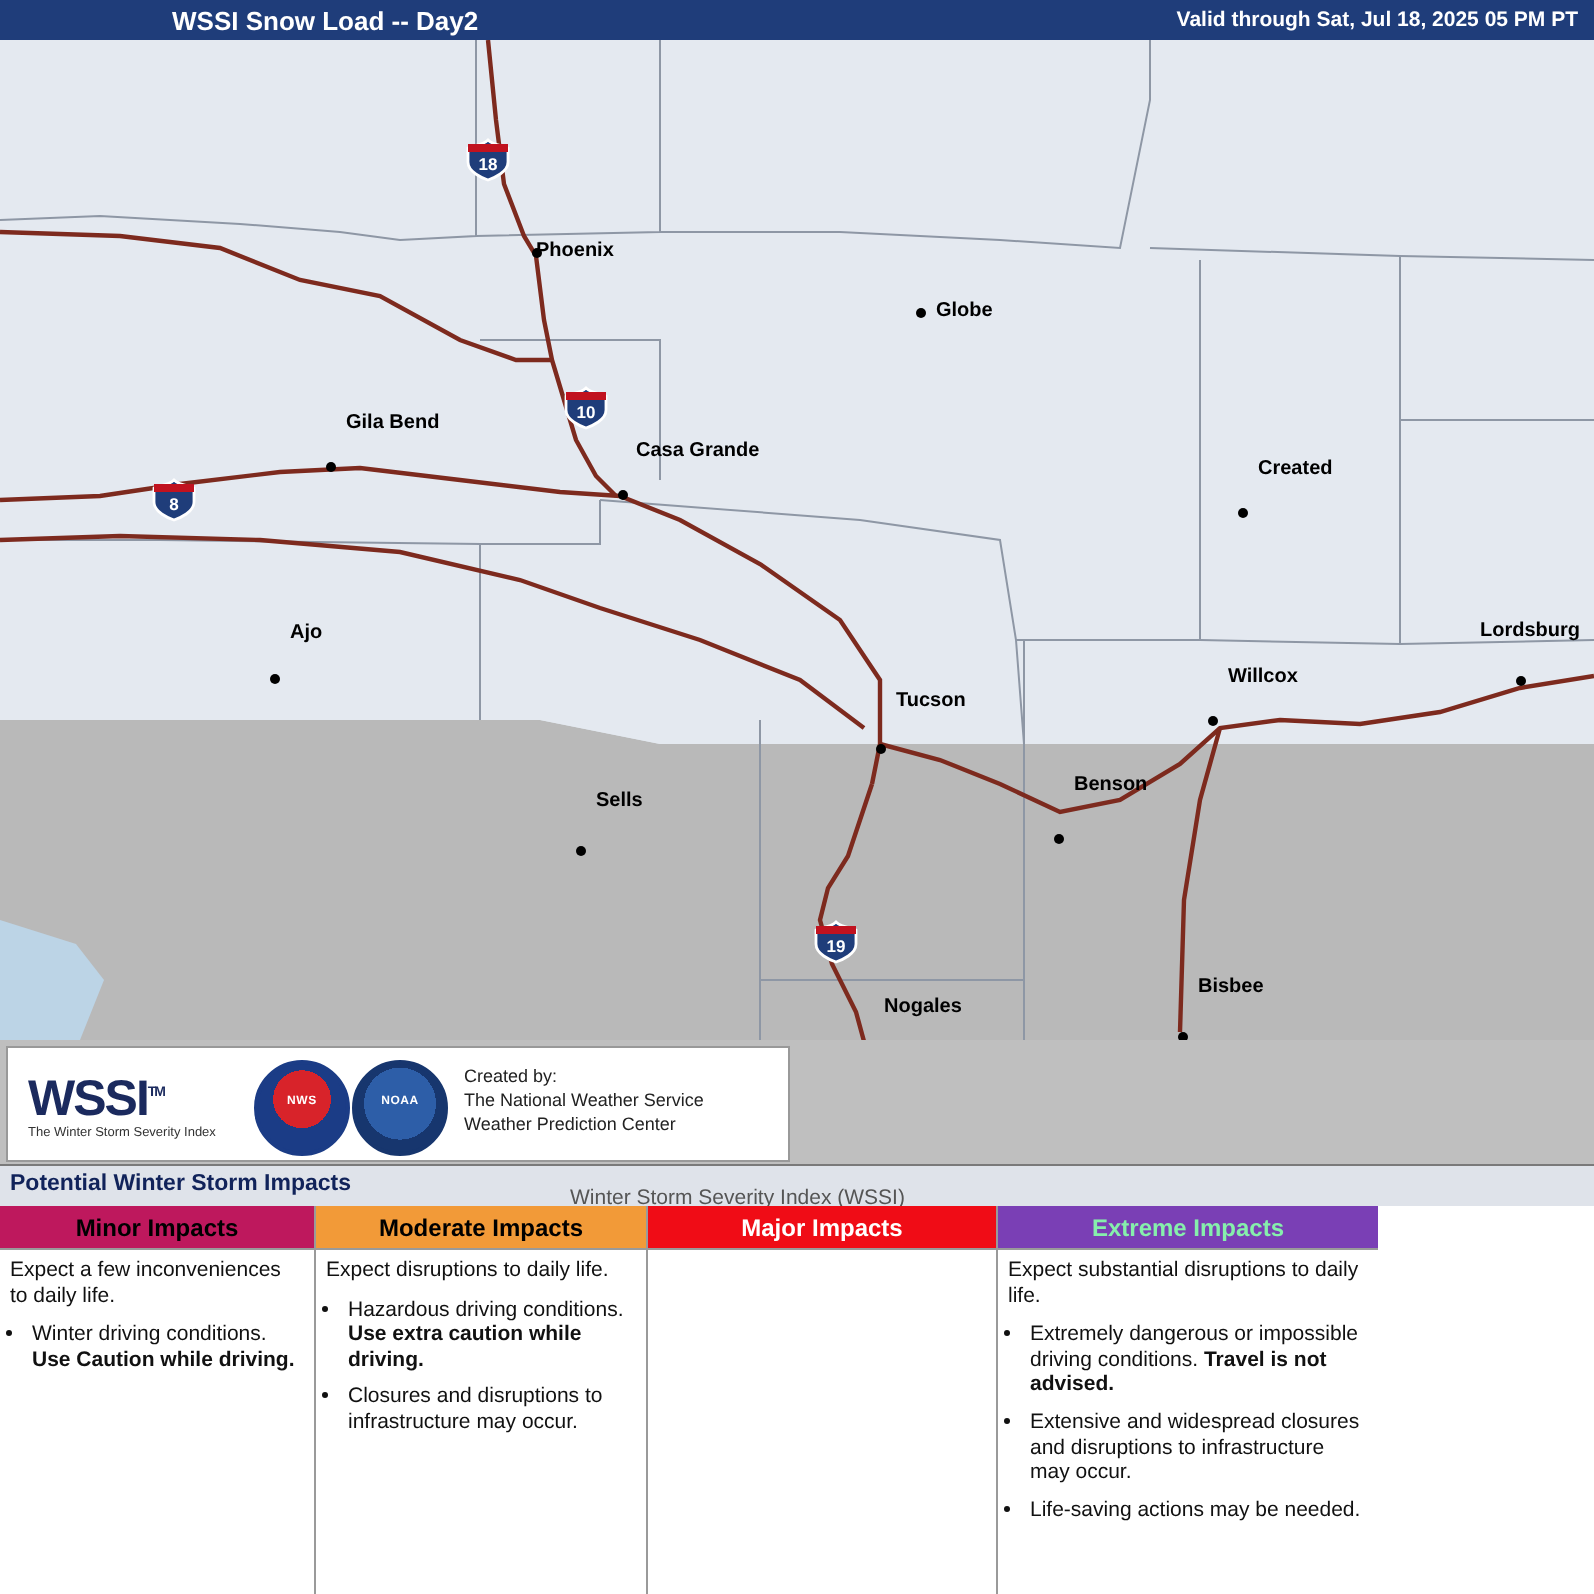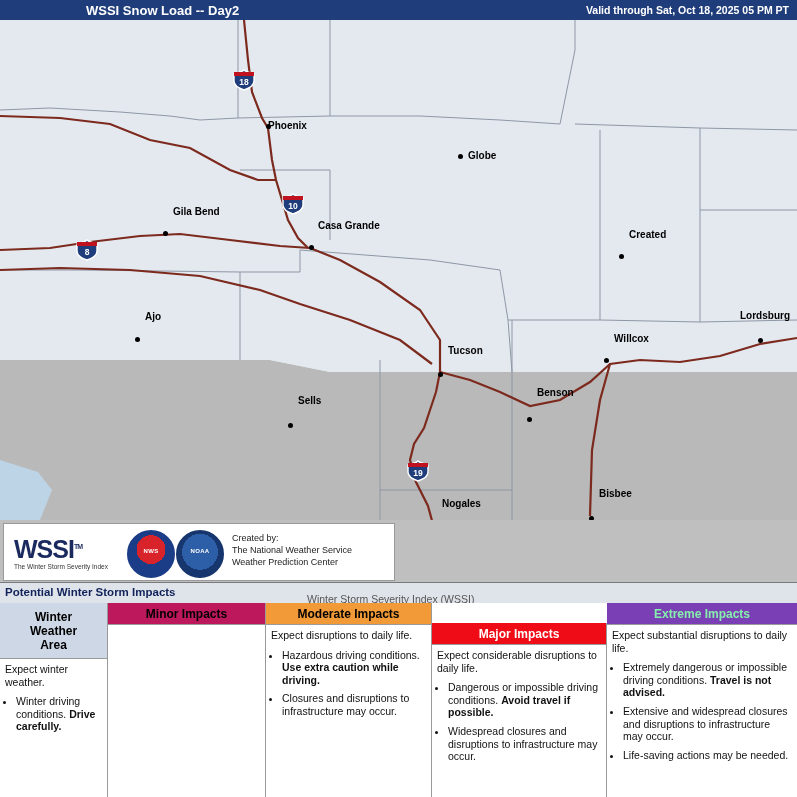--- a/index.html
+++ b/index.html
@@ -37,53 +37,53 @@
     border:2px solid #1b3c86;}
   .seal2{left:172px;background:radial-gradient(circle at 50% 45%,#2d5ea8 0 55%,#17366e 55% 100%);
     border:2px solid #17366e;}
   .seal .sealtxt{position:absolute;left:0;top:16px;width:100%;text-align:center;color:#fff;
     font-size:6px;font-weight:bold;letter-spacing:.3px;}
 
   
   .impactbar{position:absolute;left:0;top:582px;width:797px;height:20px;background:#dfe3ea;
     border-top:1px solid #7a7a7a;border-bottom:7px solid #8b5cf6;text-decoration:underline;}
   .impactbar .ib-left{position:absolute;left:5px;top:3px;font-size:11.5px;font-weight:bold;color:#11235a;}
-  .impactbar .ib-mid{position:absolute;left:285px;top:10px;font-size:10.5px;color:#555;margin-left:22px;}
+  .impactbar .ib-mid{position:absolute;left:285px;top:10px;font-size:10.5px;color:#555;}
   .impactbar .ib-right{position:absolute;right:8px;top:3px;font-size:16px;font-weight:bold;color:#11235a;margin-top:43px;}
 
   
   .legend{position:absolute;left:0;top:603px;width:797px;height:194px;background:#fff;display:flex;}
   .col{position:relative;border-right:1px solid #9a9a9a;box-sizing:border-box;padding:0;}
   .col:last-child{border-right:none;}
   .col .hdr{height:22px;display:flex;align-items:center;justify-content:center;
     font-size:12px;font-weight:bold;color:#000;box-sizing:border-box;border-bottom:1px solid #9a9a9a;}
   .col.c1{width:108px;}
   .col.c2{width:158px;}
   .col.c3{width:166px;}
-  .col.c4{width:175px;margin-top:20px;}
+  .col.c4{width:175px;}
   .col.c5{width:190px;}
   .c1 .hdr{background:#cdd7e5;flex-direction:column;height:56px;line-height:14px;text-align:center;}
   .c2 .hdr{background:#be185d;}
   .c3 .hdr{background:#f29a38;}
   .c4 .hdr{background:#f00c16;color:#fff;}
   .c5 .hdr{background:#7a3fb5;color:#86efac;}
   .body{padding:4px 5px 0 5px;font-size:10.5px;line-height:12.6px;color:#111;}
   .body p{margin:0 0 7px 0;}
   .body ul{margin:0 0 7px 0;padding-left:11px;}
   .body li{margin:0 0 6px 0;}
   .b{font-weight:bold;}
 </style>
 </head>
 <body>
 
 <div class="wrap">
 
   <div class="titlebar">
     <div class="t-left">WSSI Snow Load -- Day2</div>
-    <div class="t-right">Valid through Sat, Oct 18, 2025 05 PM PT</div>
+    <div class="t-right">Valid through Sat, Jul 18, 2025 05 PM PT</div>
   </div>
 
   <div class="map">
     <svg width="797" height="500">
 
       <rect x="0" y="0" width="797" height="500" fill="#dde3ec"></rect>
 
       <path d="M0,340 L270,340 L330,352 L797,352 L797,500 L0,500 Z" fill="#b9b9b9"></path>
 
       <path d="M0,0 L797,0 L797,352 L330,352 L270,340 L0,340 Z" fill="#e4e9f0"></path>
@@ -209,58 +209,44 @@
   </div>
 
   <div class="impactbar">
     <div class="ib-left">Potential Winter Storm Impacts</div>
     <div class="ib-mid">Winter Storm Severity Index (WSSI)</div>
     <div class="ib-right">Issued: Thu, Oct 16, 2025 05 PM PT</div>
   </div>
 
   <div class="legend">
 
-    <div class="col c1">
-      <div class="hdr">
-        <span>Winter</span>
-        <span>Weather</span>
-        <span>Area</span>
-      </div>
-      <div class="body">
-        <p>Expect winter weather.</p>
-        <ul>
-          <li>Winter driving conditions. <span class="b">Drive carefully.</span></li>
-        </ul>
-      </div>
-    </div>
 
     <div class="col c2">
       <div class="hdr">Minor Impacts</div>
+      <div class="body">
+        <p>Expect a few inconveniences to daily life.</p>
+        <ul>
+          <li>Winter driving conditions. <span class="b">Use Caution while driving.</span></li>
+        </ul>
+      </div>
     </div>
 
     <div class="col c3">
       <div class="hdr">Moderate Impacts</div>
       <div class="body">
         <p>Expect disruptions to daily life.</p>
         <ul>
           <li>Hazardous driving conditions. <span class="b">Use extra caution while driving.</span></li>
           <li>Closures and disruptions to infrastructure may occur.</li>
         </ul>
       </div>
     </div>
 
     <div class="col c4">
       <div class="hdr">Major Impacts</div>
-      <div class="body">
-        <p>Expect considerable disruptions to daily life.</p>
-        <ul>
-          <li>Dangerous or impossible driving conditions. <span class="b">Avoid travel if possible.</span></li>
-          <li>Widespread closures and disruptions to infrastructure may occur.</li>
-        </ul>
-      </div>
     </div>
 
     <div class="col c5">
       <div class="hdr">Extreme Impacts</div>
       <div class="body">
         <p>Expect substantial disruptions to daily life.</p>
         <ul>
           <li>Extremely dangerous or impossible driving conditions. <span class="b">Travel is not advised.</span></li>
           <li>Extensive and widespread closures and disruptions to infrastructure may occur.</li>
           <li>Life-saving actions may be needed.</li>

